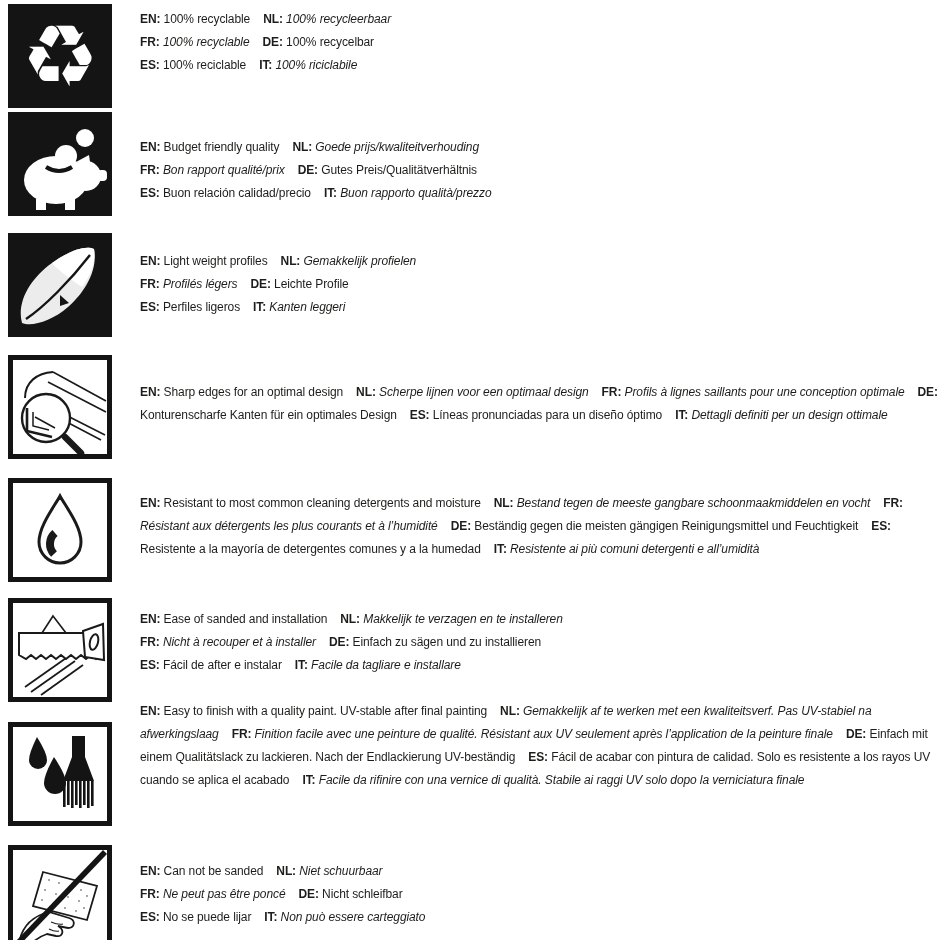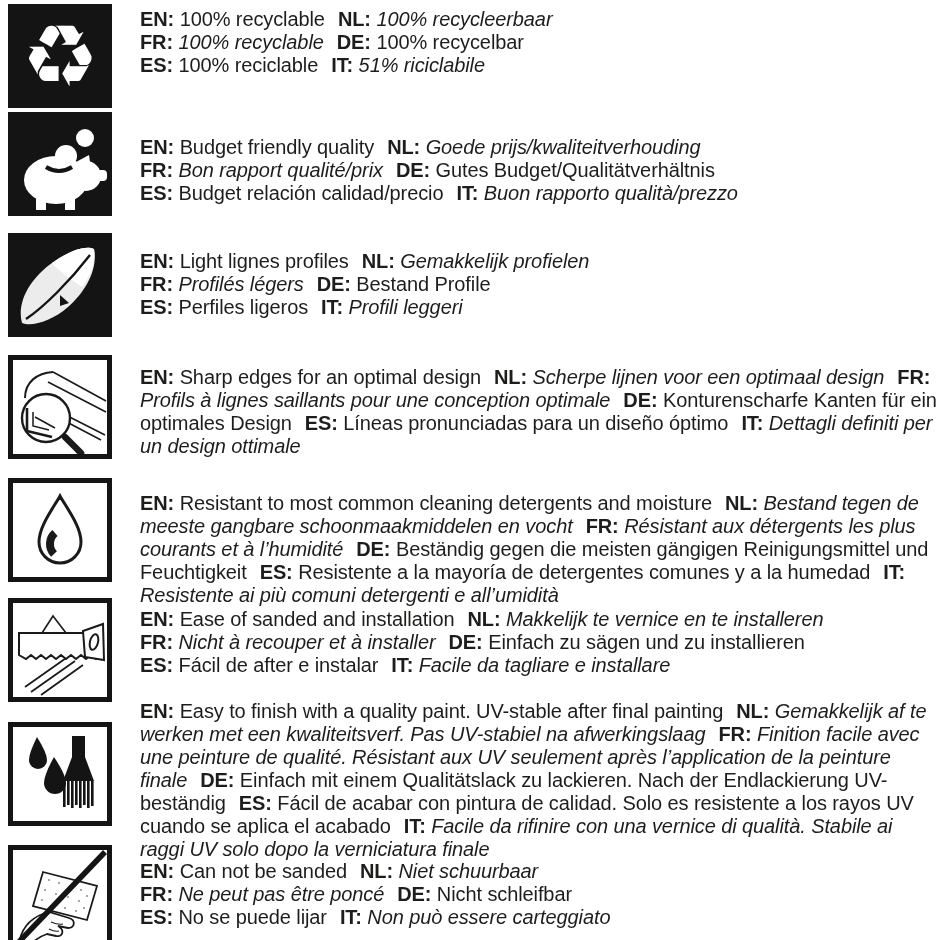--- a/index.html
+++ b/index.html
@@ -6,47 +6,47 @@
   body{width:940px;height:940px;overflow:hidden;
        font-family:"Liberation Sans","DejaVu Sans",sans-serif;color:#1d1d1b;}
   .sheet{position:relative;width:940px;height:940px;background:#fff;}
   .iconbox{position:absolute;left:8px;width:104px;height:104px;box-sizing:border-box;}
   .dark{background:#141414;}
   .light{background:#fff;border:5px solid #141414;}
   .iconbox svg{display:block;width:100%;height:100%;}
   .glyph{display:flex;width:100%;height:100%;align-items:center;justify-content:center;
          color:#fff;font-size:86px;line-height:1;font-family:"DejaVu Sans",sans-serif;}
   .text{position:absolute;left:140px;width:798px;margin:0;
-        font-size:20px;line-height:23px;letter-spacing:-0.1px;}
+        font-size:12px;line-height:23px;letter-spacing:-0.1px;}
   .seg{margin-right:13px;}
   .lab{font-weight:bold;}
   .it{font-style:italic;}
   
   .r1.iconbox{top:4px}   .r1.text{top:8px}
   .r2.iconbox{top:112px} .r2.text{top:136px}
   .r3.iconbox{top:233px} .r3.text{top:250px}
-  .r4.iconbox{top:355px} .r4.text{top:366px}
+  .r4.iconbox{top:355px} .r4.text{top:381px}
   .r5.iconbox{top:478px} .r5.text{top:492px}
   .r6.iconbox{top:598px} .r6.text{top:608px}
   .r7.iconbox{top:722px} .r7.text{top:700px}
   .r8.iconbox{top:845px} .r8.text{top:860px}
 </style>
 </head>
 <body>
 
 <div class="sheet">
 
   <section>
     <div class="iconbox dark r1">
       <div class="glyph">♻</div>
     </div>
     <p class="text r1">
       <span class="seg"><b class="lab">EN:</b> <span>100% recyclable</span></span><span class="seg"><b class="lab">NL:</b> <span class="it">100% recycleerbaar</span></span><br>
       <span class="seg"><b class="lab">FR:</b> <span class="it">100% recyclable</span></span><span class="seg"><b class="lab">DE:</b> <span>100% recycelbar</span></span><br>
-      <span class="seg"><b class="lab">ES:</b> <span>100% reciclable</span></span><span class="seg"><b class="lab">IT:</b> <span class="it">51% riciclabile</span></span>
+      <span class="seg"><b class="lab">ES:</b> <span>100% reciclable</span></span><span class="seg"><b class="lab">IT:</b> <span class="it">100% riciclabile</span></span>
     </p>
   </section>
 
   <section>
     <div class="iconbox dark r2">
       <svg viewBox="0 0 104 104">
         <g fill="#ffffff">
           <circle cx="77" cy="26" r="9"></circle>
           <circle cx="58" cy="44" r="11"></circle>
           <ellipse cx="48" cy="68" rx="32" ry="24"></ellipse>
@@ -54,38 +54,38 @@
           <polygon points="68,50 81,43 83,57"></polygon>
           <rect x="89" y="58" width="10" height="11" rx="4"></rect>
           <rect x="28" y="87" width="10" height="11"></rect>
           <rect x="57" y="87" width="10" height="11"></rect>
         </g>
         <path d="M38 55 Q51 63 64 55" stroke="#141414" stroke-width="4" fill="none"></path>
       </svg>
     </div>
     <p class="text r2">
       <span class="seg"><b class="lab">EN:</b> <span>Budget friendly quality</span></span><span class="seg"><b class="lab">NL:</b> <span class="it">Goede prijs/kwaliteitverhouding</span></span><br>
-      <span class="seg"><b class="lab">FR:</b> <span class="it">Bon rapport qualité/prix</span></span><span class="seg"><b class="lab">DE:</b> <span>Gutes Budget/Qualitätverhältnis</span></span><br>
-      <span class="seg"><b class="lab">ES:</b> <span>Budget relación calidad/precio</span></span><span class="seg"><b class="lab">IT:</b> <span class="it">Buon rapporto qualità/prezzo</span></span>
+      <span class="seg"><b class="lab">FR:</b> <span class="it">Bon rapport qualité/prix</span></span><span class="seg"><b class="lab">DE:</b> <span>Gutes Preis/Qualitätverhältnis</span></span><br>
+      <span class="seg"><b class="lab">ES:</b> <span>Buon relación calidad/precio</span></span><span class="seg"><b class="lab">IT:</b> <span class="it">Buon rapporto qualità/prezzo</span></span>
     </p>
   </section>
 
   <section>
     <div class="iconbox dark r3">
       <svg viewBox="0 0 104 104">
         <path fill="#ececec" d="M14 90 C8 68 24 44 44 30 C62 17 78 12 86 16 C90 36 78 58 60 74 C44 88 24 94 14 90 Z"></path>
         <path fill="#ffffff" d="M44 30 C62 17 78 12 86 16 C88 28 83 42 74 54 C62 46 51 38 44 30 Z"></path>
         <path d="M18 86 C36 74 62 48 82 22" stroke="#141414" stroke-width="2.4" fill="none"></path>
         <polygon points="52,62 61,70 52,73" fill="#141414"></polygon>
       </svg>
     </div>
     <p class="text r3">
-      <span class="seg"><b class="lab">EN:</b> <span>Light lignes profiles</span></span><span class="seg"><b class="lab">NL:</b> <span class="it">Gemakkelijk profielen</span></span><br>
-      <span class="seg"><b class="lab">FR:</b> <span class="it">Profilés légers</span></span><span class="seg"><b class="lab">DE:</b> <span>Bestand Profile</span></span><br>
-      <span class="seg"><b class="lab">ES:</b> <span>Perfiles ligeros</span></span><span class="seg"><b class="lab">IT:</b> <span class="it">Profili leggeri</span></span>
+      <span class="seg"><b class="lab">EN:</b> <span>Light weight profiles</span></span><span class="seg"><b class="lab">NL:</b> <span class="it">Gemakkelijk profielen</span></span><br>
+      <span class="seg"><b class="lab">FR:</b> <span class="it">Profilés légers</span></span><span class="seg"><b class="lab">DE:</b> <span>Leichte Profile</span></span><br>
+      <span class="seg"><b class="lab">ES:</b> <span>Perfiles ligeros</span></span><span class="seg"><b class="lab">IT:</b> <span class="it">Kanten leggeri</span></span>
     </p>
   </section>
 
   <section>
     <div class="iconbox light r4">
       <svg viewBox="0 0 94 94">
         <g stroke="#1a1a1a" fill="none">
           <path d="M12 38 C12 22 24 13 40 12" stroke-width="2"></path>
           <path d="M40 12 L93 41" stroke-width="1.6"></path>
           <path d="M35 22 L93 52" stroke-width="1.6"></path>
@@ -124,21 +124,21 @@
           <path d="M18 89 L62 58"></path>
           <path d="M28 92 L70 62"></path>
           <polygon points="40,13 53,30 29,30" stroke-width="1.6"></polygon>
           <path fill="#ffffff" d="M6 30 L88 30 L88 52 L83 56 L78 52 L73 56 L68 52 L63 56 L58 52 L53 56 L48 52 L43 56 L38 52 L33 56 L28 52 L23 56 L18 52 L13 56 L6 52 Z" stroke-width="2"></path>
           <polygon fill="#ffffff" points="70,28 90,21 91,57 72,54" stroke-width="2"></polygon>
           <ellipse cx="81" cy="39" rx="4" ry="8" transform="rotate(14 81 39)" stroke-width="2"></ellipse>
         </g>
       </svg>
     </div>
     <p class="text r6">
-      <span class="seg"><b class="lab">EN:</b> <span>Ease of sanded and installation</span></span><span class="seg"><b class="lab">NL:</b> <span class="it">Makkelijk te vernice en te installeren</span></span><br>
+      <span class="seg"><b class="lab">EN:</b> <span>Ease of sanded and installation</span></span><span class="seg"><b class="lab">NL:</b> <span class="it">Makkelijk te verzagen en te installeren</span></span><br>
       <span class="seg"><b class="lab">FR:</b> <span class="it">Nicht à recouper et à installer</span></span><span class="seg"><b class="lab">DE:</b> <span>Einfach zu sägen und zu installieren</span></span><br>
       <span class="seg"><b class="lab">ES:</b> <span>Fácil de after e instalar</span></span><span class="seg"><b class="lab">IT:</b> <span class="it">Facile da tagliare e installare</span></span>
     </p>
   </section>
 
   <section>
     <div class="iconbox light r7">
       <svg viewBox="0 0 94 94">
         <g fill="#141414">
           <path d="M24 10 Q16 26 16 33 A9 9 0 0 0 34 33 Q34 26 24 10 Z"></path>

